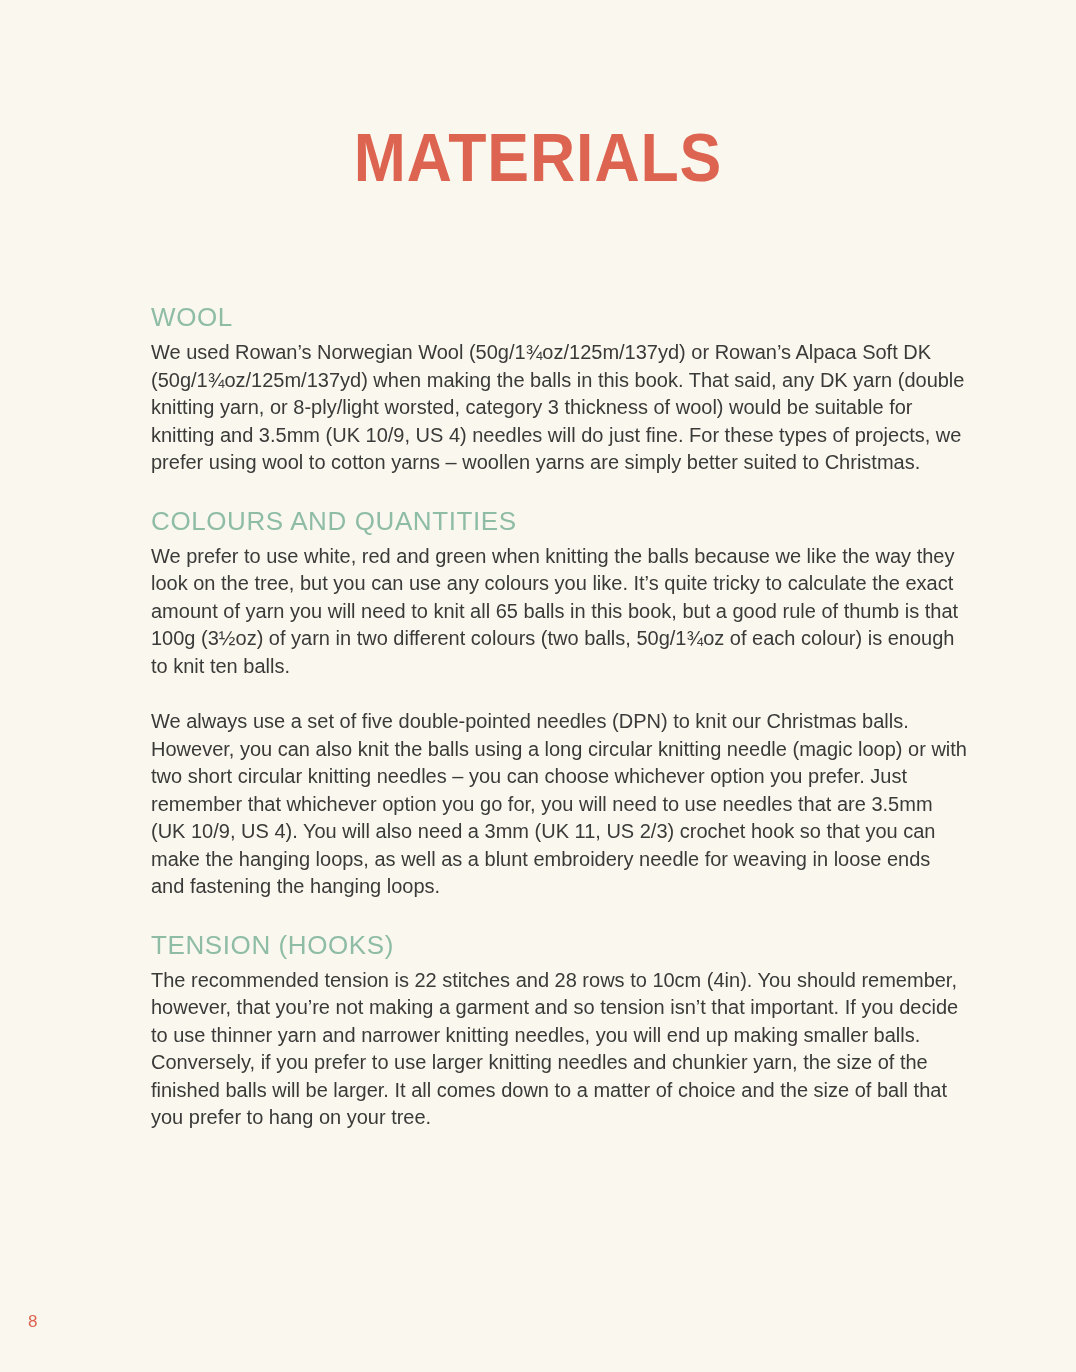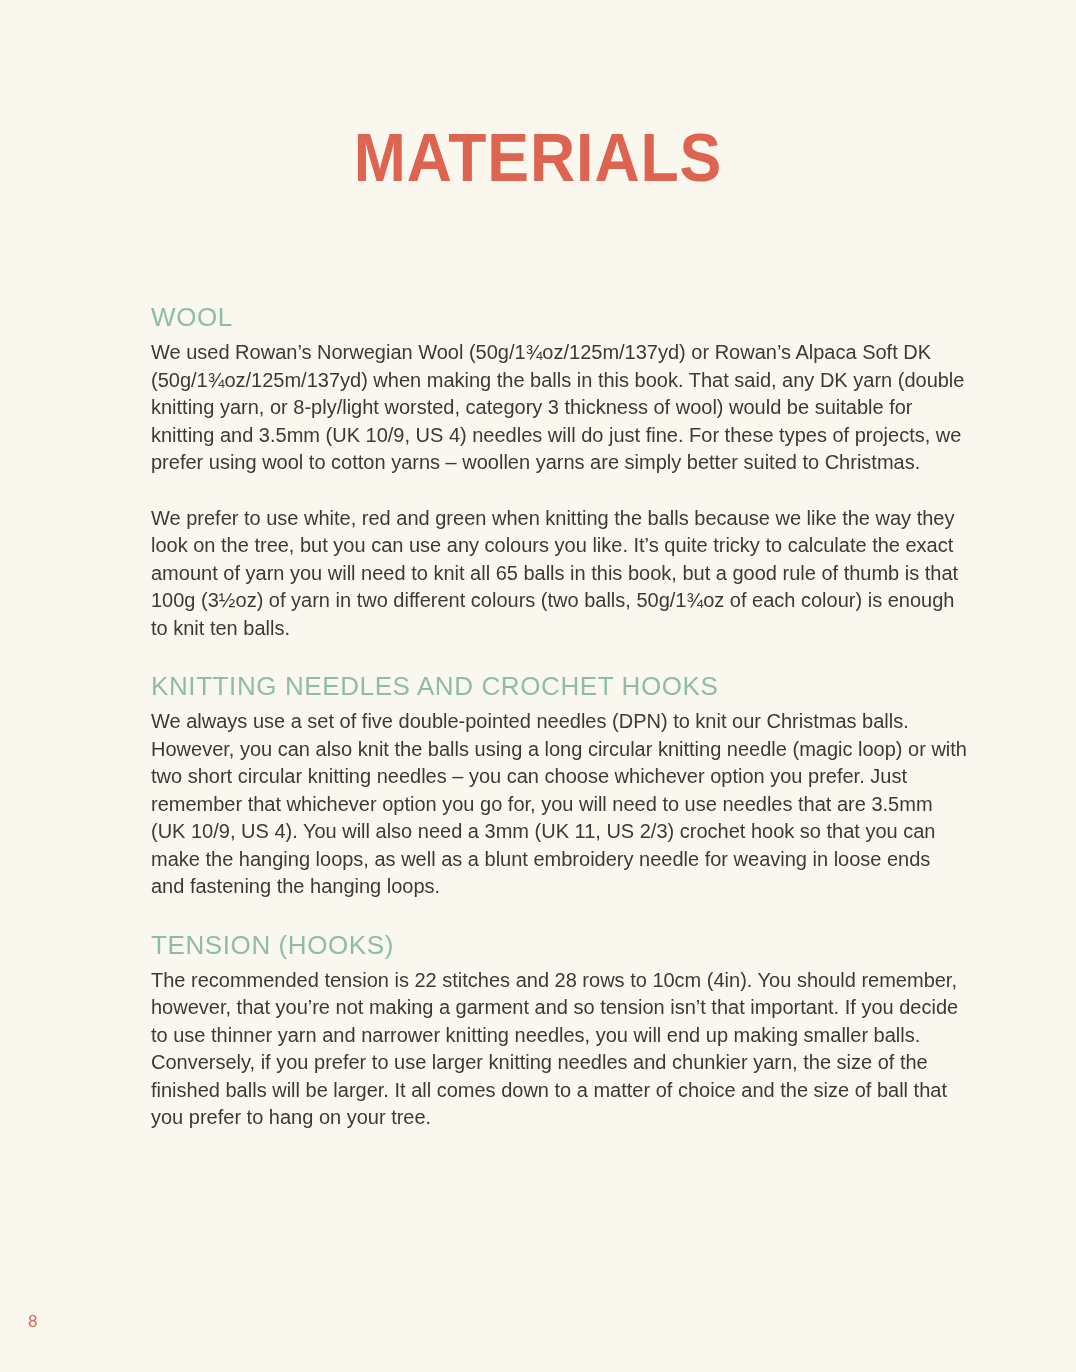--- a/index.html
+++ b/index.html
@@ -62,25 +62,25 @@
   <h1 class="page-title">MATERIALS</h1>
 
   <div class="content">
 
     <div class="section">
       <h2 class="section-heading">WOOL</h2>
       <p class="section-body">We used Rowan’s Norwegian Wool (50g/1¾oz/125m/137yd) or Rowan’s Alpaca Soft DK (50g/1¾oz/125m/137yd) when making the balls in this book. That said, any DK yarn (double knitting yarn, or 8-ply/light worsted, category 3 thickness of wool) would be suitable for knitting and 3.5mm (UK 10/9, US 4) needles will do just fine. For these types of projects, we prefer using wool to cotton yarns – woollen yarns are simply better suited to Christmas.</p>
     </div>
 
     <div class="section">
+      <h2 class="section-heading">COLOURS AND QUANTITIES</h2>
       <p class="section-body">We prefer to use white, red and green when knitting the balls because we like the way they look on the tree, but you can use any colours you like. It’s quite tricky to calculate the exact amount of yarn you will need to knit all 65 balls in this book, but a good rule of thumb is that 100g (3½oz) of yarn in two different colours (two balls, 50g/1¾oz of each colour) is enough to knit ten balls.</p>
     </div>
 
     <div class="section">
-      <h2 class="section-heading">KNITTING NEEDLES AND CROCHET HOOKS</h2>
       <p class="section-body">We always use a set of five double-pointed needles (DPN) to knit our Christmas balls. However, you can also knit the balls using a long circular knitting needle (magic loop) or with two short circular knitting needles – you can choose whichever option you prefer. Just remember that whichever option you go for, you will need to use needles that are 3.5mm (UK 10/9, US 4). You will also need a 3mm (UK 11, US 2/3) crochet hook so that you can make the hanging loops, as well as a blunt embroidery needle for weaving in loose ends and fastening the hanging loops.</p>
     </div>
 
     <div class="section">
       <h2 class="section-heading">TENSION (HOOKS)</h2>
       <p class="section-body">The recommended tension is 22 stitches and 28 rows to 10cm (4in). You should remember, however, that you’re not making a garment and so tension isn’t that important. If you decide to use thinner yarn and narrower knitting needles, you will end up making smaller balls. Conversely, if you prefer to use larger knitting needles and chunkier yarn, the size of the finished balls will be larger. It all comes down to a matter of choice and the size of ball that you prefer to hang on your tree.</p>
     </div>
 
   </div>
 

